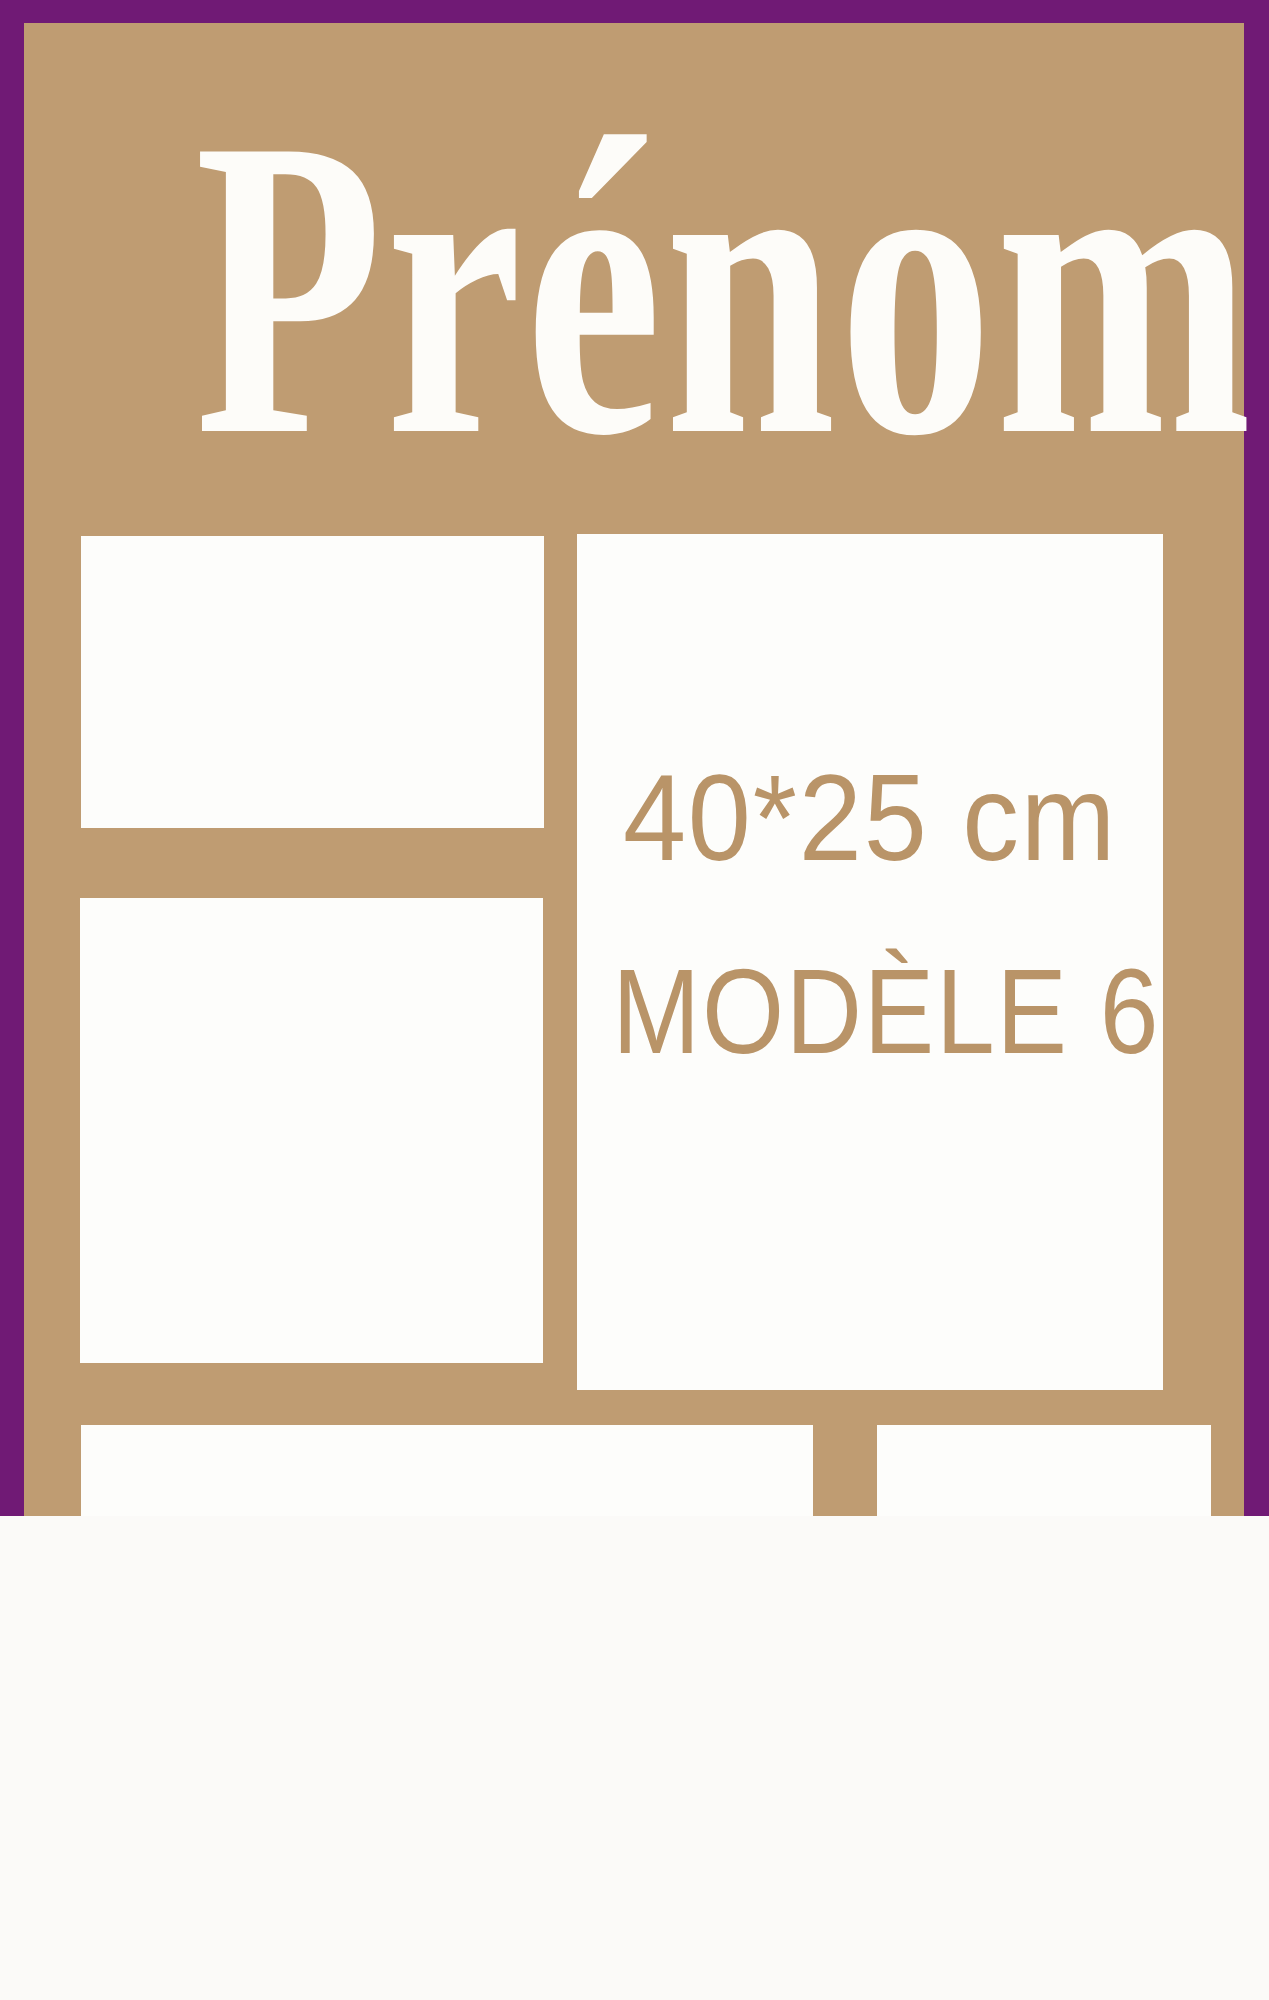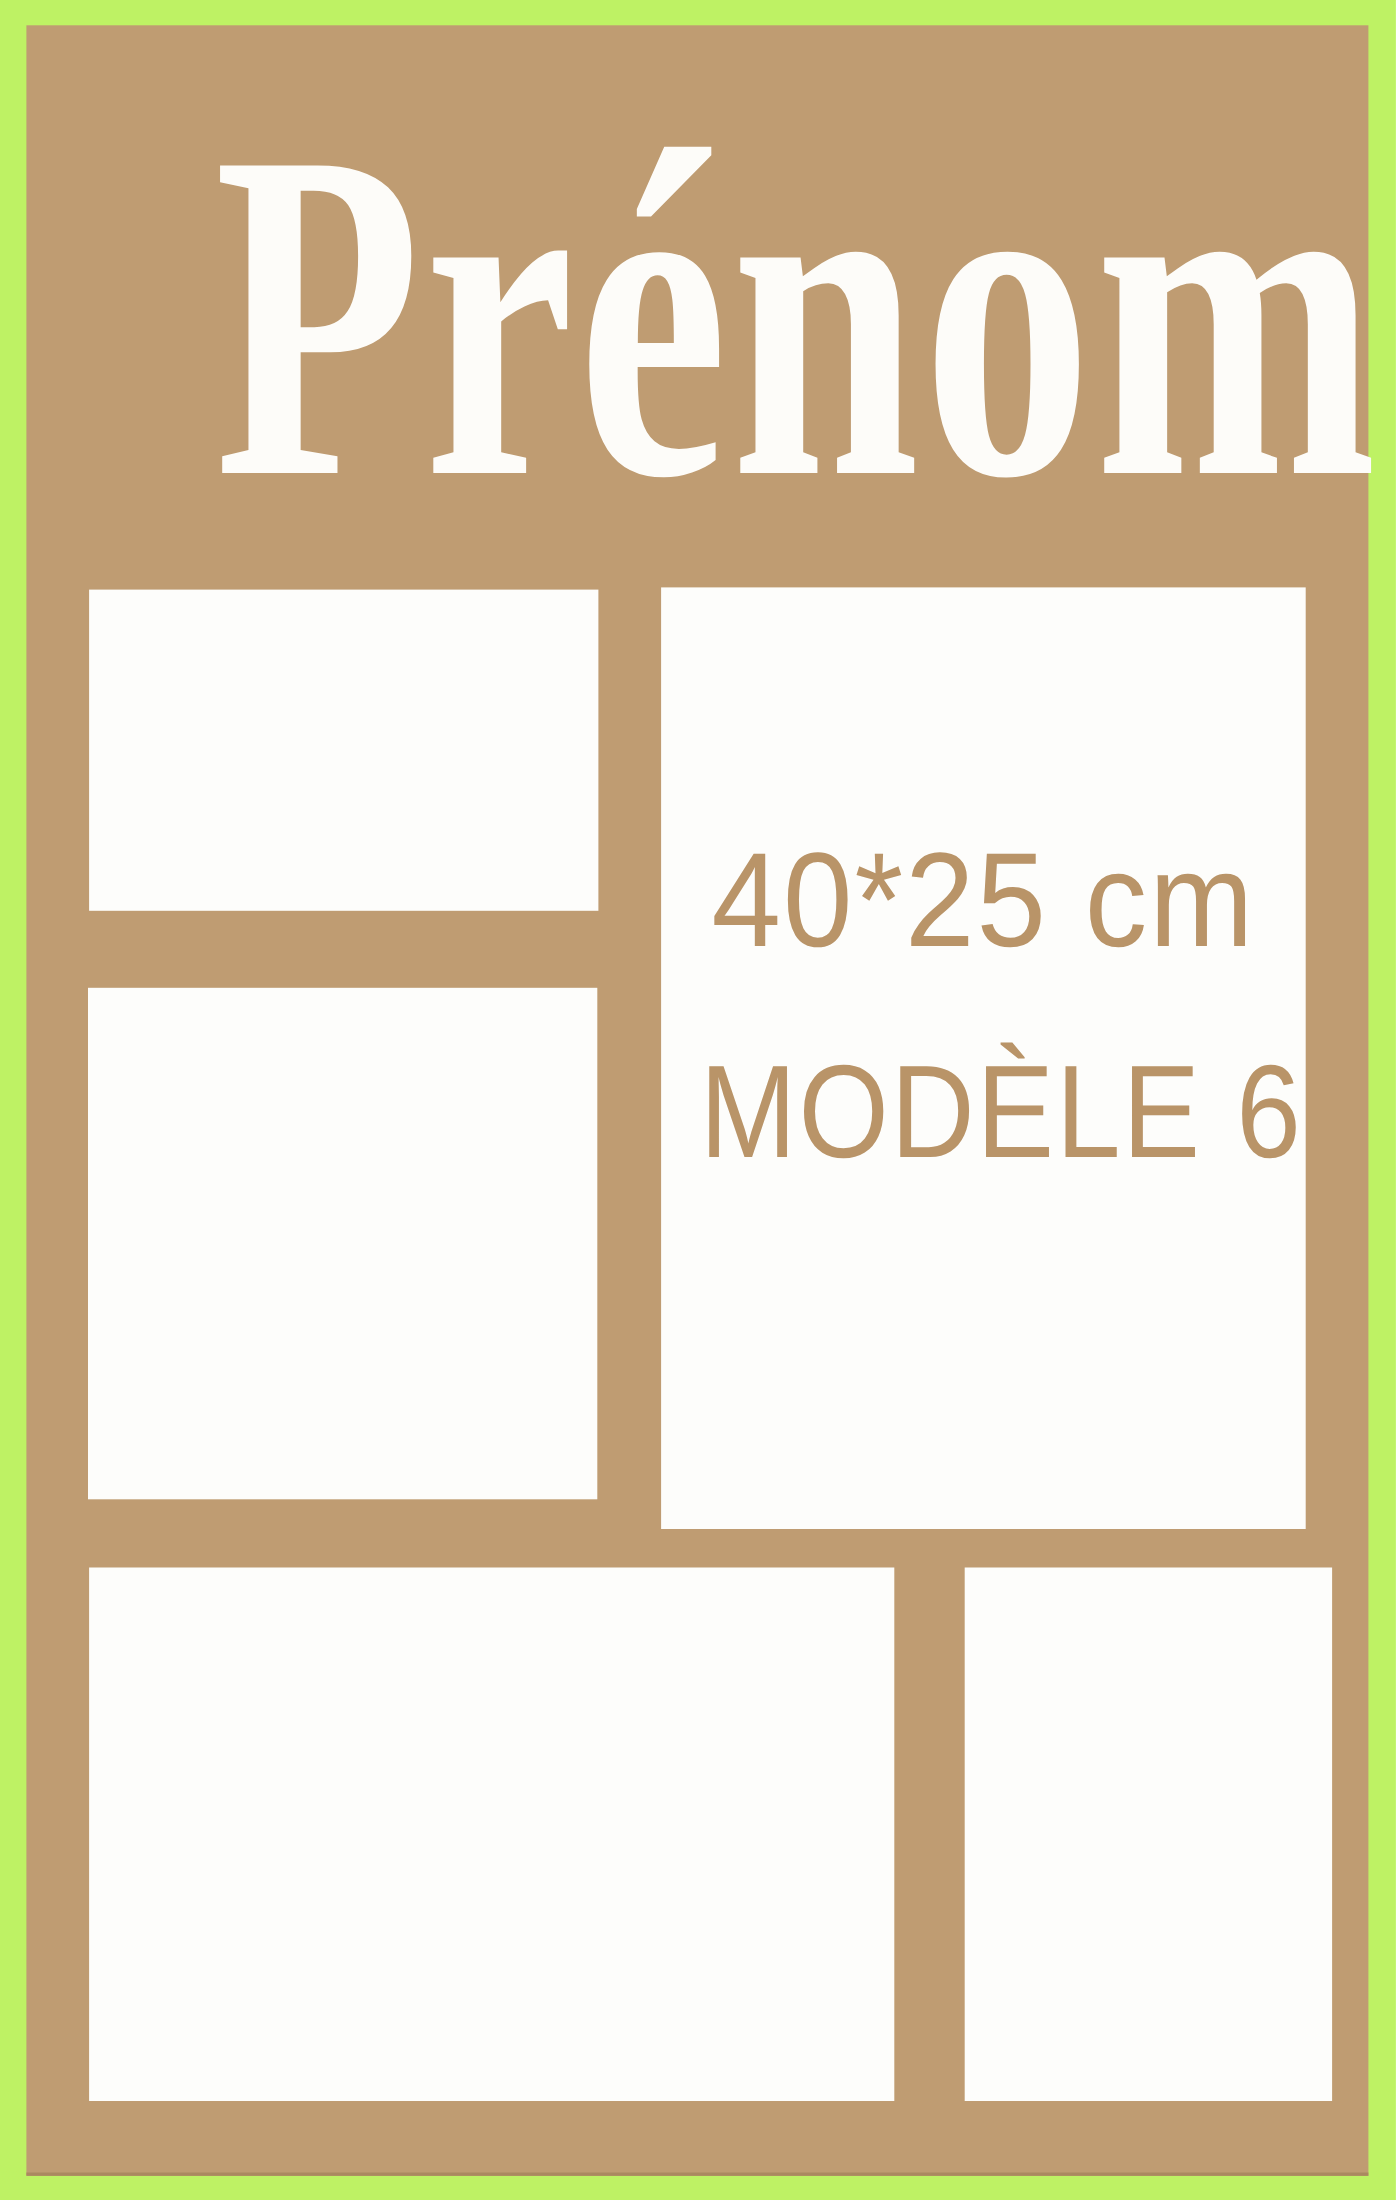--- a/index.html
+++ b/index.html
@@ -4,22 +4,22 @@
 <style>
   html, body {
     margin: 0;
     padding: 0;
     background: #fbfaf8;
     font-family: "Liberation Sans", sans-serif;
   }
   .canvas {
     position: relative;
     width: 1269px;
-    height: 2000px;
-    background: #bef264;
+    height: 1516px;
+    background: #701a75;
     overflow: hidden;
   }
   
   .board {
     position: absolute;
     left: 24px;
     top: 23px;
     width: 1220px;
     height: 1952px;
     background: #bf9c72;
@@ -42,21 +42,21 @@
     letter-spacing: 0.01em;
     white-space: nowrap;
   }
   
   .slot {
     position: absolute;
     background: #fdfdfb;
   }
   .slot-1 { left:  57px; top:  513px; width: 463px; height: 292px; }
   .slot-2 { left:  56px; top:  875px; width: 463px; height: 465px; }
-  .slot-3 { left: 577px; top:  511px; width: 586px; height: 856px; }
+  .slot-3 { left: 553px; top:  511px; width: 586px; height: 856px; }
   .slot-4 { left:  57px; top: 1402px; width: 732px; height: 485px; }
   .slot-5 { left: 853px; top: 1402px; width: 334px; height: 485px; }
   
   .size-text {
     position: absolute;
     left: 0;
     right: 0;
     top: 223px;
     text-align: center;
     font-family: "Liberation Sans", sans-serif;

